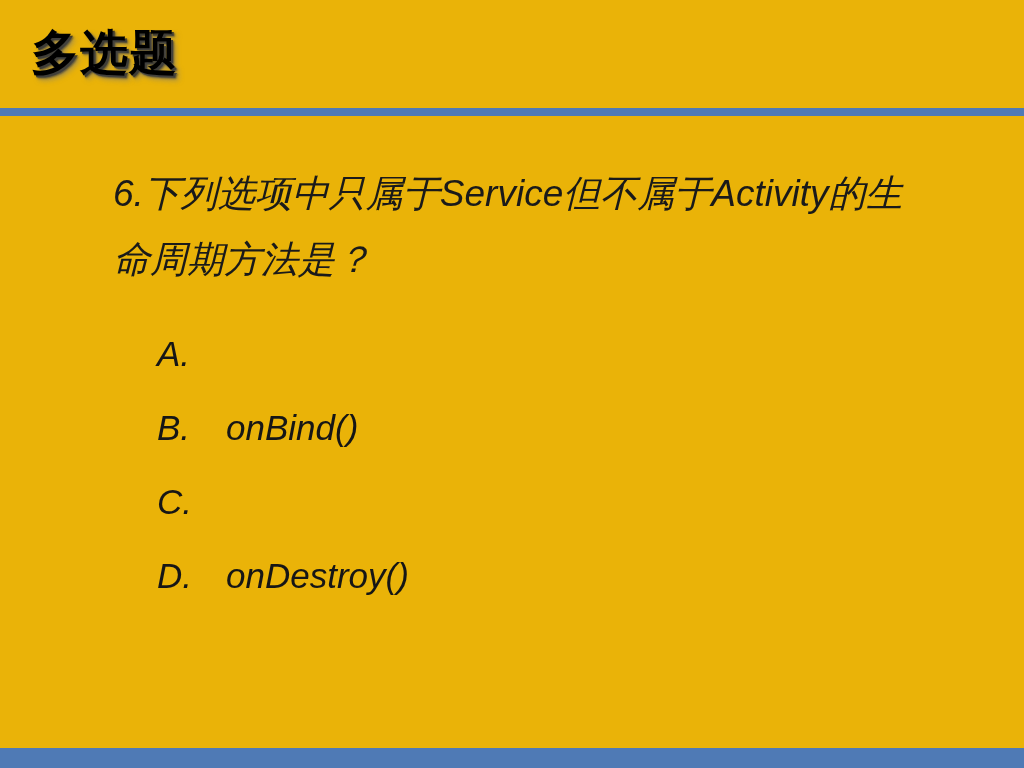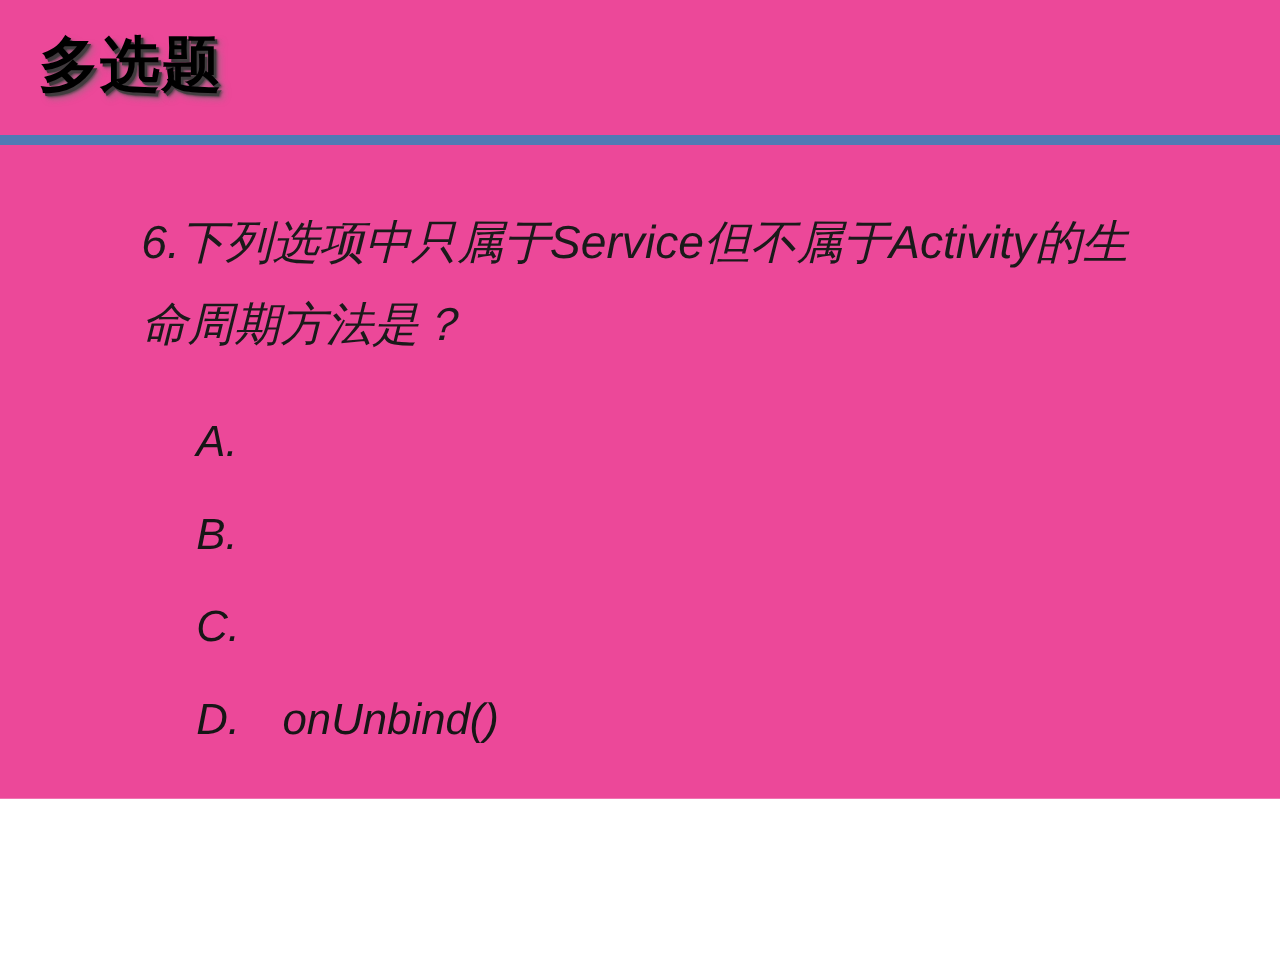--- a/index.html
+++ b/index.html
@@ -11,22 +11,22 @@
     width: 1024px;
     height: 768px;
     background: #ffffff;
     font-family: "Liberation Sans", "DejaVu Sans", sans-serif;
     overflow: hidden;
   }
 
   .slide {
     position: relative;
     width: 1024px;
-    height: 639px;
-    background: #ec4899;
+    height: 768px;
+    background: #eab308;
     overflow: hidden;
   }
 
   
   .title-area {
     position: absolute;
     left: 0;
     top: 0;
     width: 1024px;
     height: 108px;
@@ -134,29 +134,30 @@
     </div>
 
     <div class="options">
 
       <div class="option-row">
         <span class="option-letter">A.</span>
       </div>
 
       <div class="option-row">
         <span class="option-letter">B.</span>
+        <span class="option-text">onBind()</span>
       </div>
 
       <div class="option-row">
         <span class="option-letter">C.</span>
       </div>
 
       <div class="option-row">
         <span class="option-letter">D.</span>
-        <span class="option-text">onUnbind()</span>
+        <span class="option-text">onDestroy()</span>
       </div>
 
     </div>
   </div>
 
   <div class="bottom-bar"></div>
 
 </div>
 
 </body></html>

